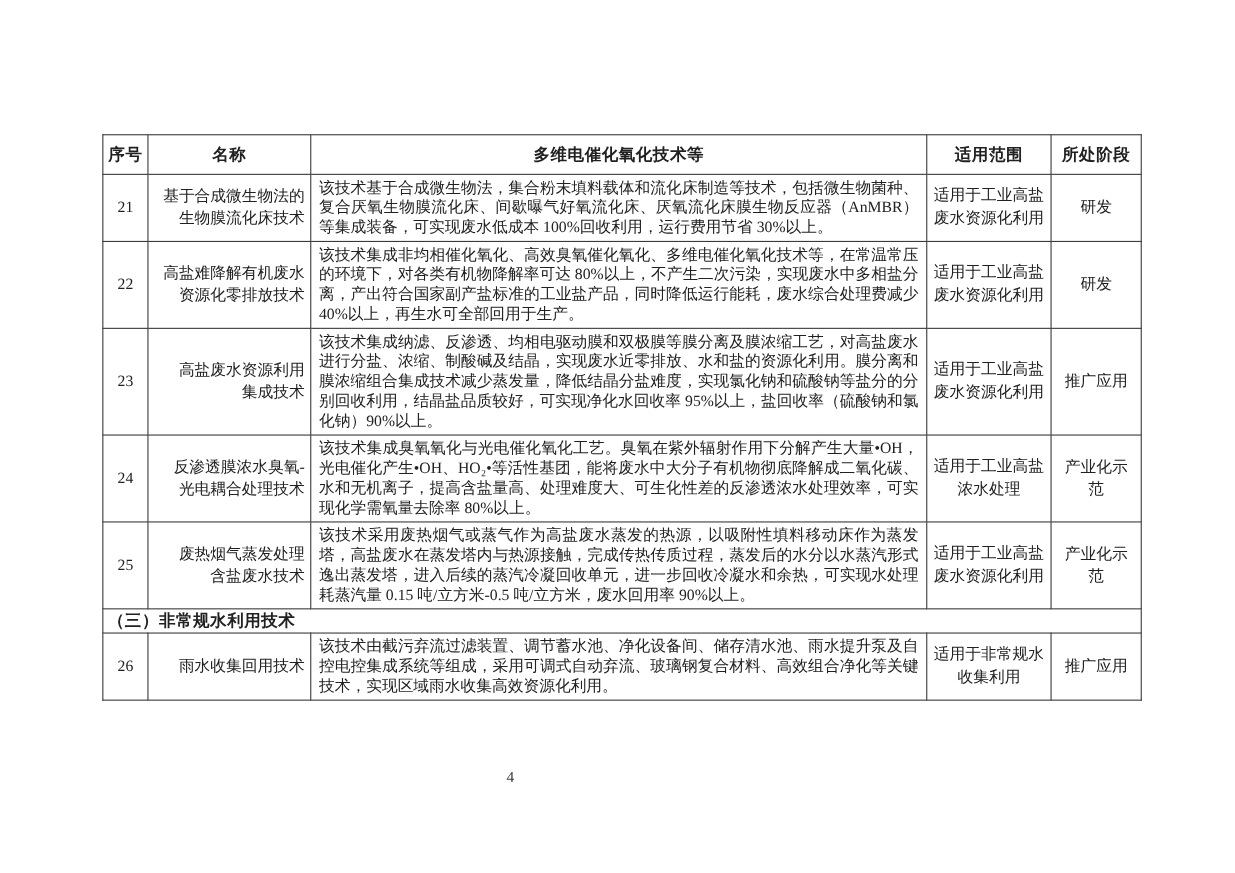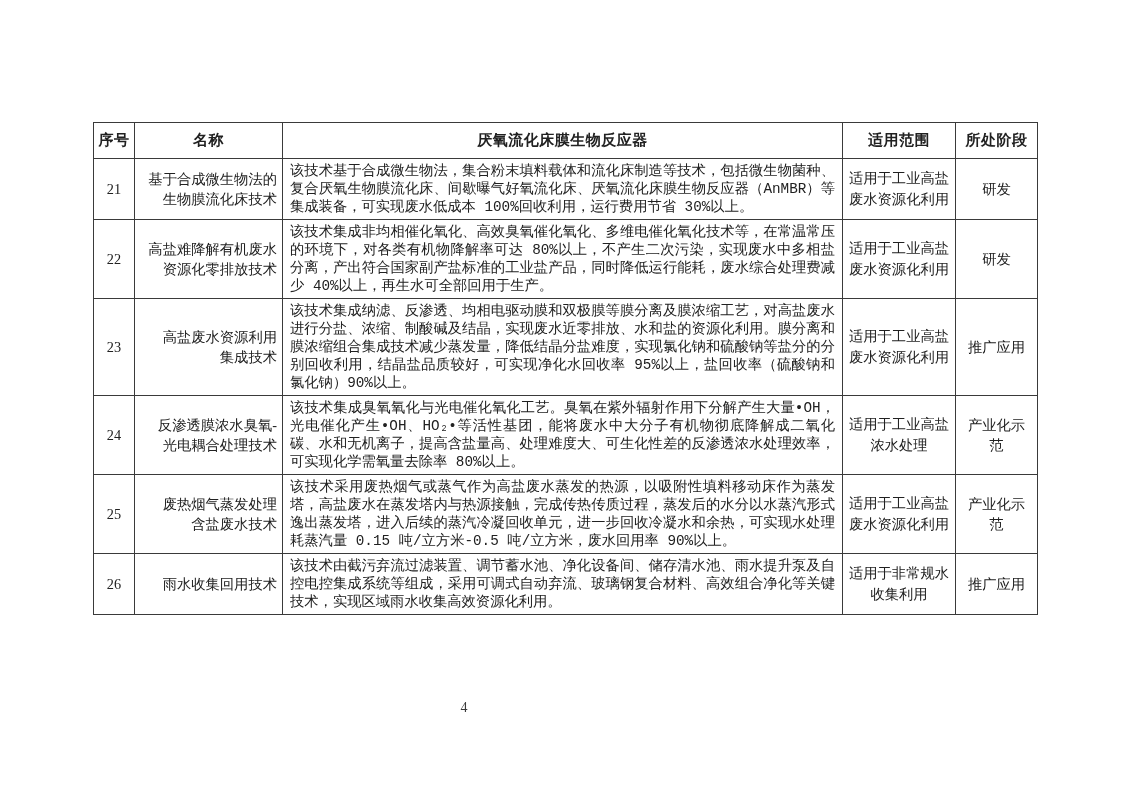--- a/index.html
+++ b/index.html
@@ -52,21 +52,20 @@
     text-align: right;
     white-space: pre-line;
     padding: 3px 5px;
     line-height: 20px;
   }
   td.cell-tech {
     text-align: justify;
     text-justify: inter-ideograph;
     padding: 3px 7px;
     line-height: 18px;
-    font-family: Liberation Mono, monospace;
   }
   td.cell-scope {
     text-align: center;
     white-space: pre-line;
     padding: 3px 2px;
     line-height: 21px;
   }
   td.cell-stage {
     text-align: center;
     padding: 3px 6px;
@@ -99,21 +98,21 @@
       <col style="width:41px">
       <col style="width:148px">
       <col style="width:560px">
       <col style="width:113px">
       <col style="width:82px">
     </colgroup>
     <thead>
       <tr>
         <th>序号</th>
         <th>名称</th>
-        <th>厌氧流化床膜生物反应器</th>
+        <th>多维电催化氧化技术等</th>
         <th>适用范围</th>
         <th>所处阶段</th>
       </tr>
     </thead>
     <tbody>
       <tr>
         <td class="cell-no">21</td>
         <td class="cell-name">基于合成微生物法的
 生物膜流化床技术</td>
         <td class="cell-tech">该技术基于合成微生物法，集合粉末填料载体和流化床制造等技术，包括微生物菌种、复合厌氧生物膜流化床、间歇曝气好氧流化床、厌氧流化床膜生物反应器（AnMBR）等集成装备，可实现废水低成本 100%回收利用，运行费用节省 30%以上。</td>
@@ -151,20 +150,23 @@
       <tr>
         <td class="cell-no">25</td>
         <td class="cell-name">废热烟气蒸发处理
 含盐废水技术</td>
         <td class="cell-tech">该技术采用废热烟气或蒸气作为高盐废水蒸发的热源，以吸附性填料移动床作为蒸发塔，高盐废水在蒸发塔内与热源接触，完成传热传质过程，蒸发后的水分以水蒸汽形式逸出蒸发塔，进入后续的蒸汽冷凝回收单元，进一步回收冷凝水和余热，可实现水处理耗蒸汽量 0.15 吨/立方米-0.5 吨/立方米，废水回用率 90%以上。</td>
         <td class="cell-scope">适用于工业高盐
 废水资源化利用</td>
         <td class="cell-stage">产业化示范</td>
       </tr>
       <tr>
+        <td class="cell-section" colspan="5">（三）非常规水利用技术</td>
+      </tr>
+      <tr>
         <td class="cell-no">26</td>
         <td class="cell-name">雨水收集回用技术</td>
         <td class="cell-tech">该技术由截污弃流过滤装置、调节蓄水池、净化设备间、储存清水池、雨水提升泵及自控电控集成系统等组成，采用可调式自动弃流、玻璃钢复合材料、高效组合净化等关键技术，实现区域雨水收集高效资源化利用。</td>
         <td class="cell-scope">适用于非常规水
 收集利用</td>
         <td class="cell-stage">推广应用</td>
       </tr>
     </tbody>
   </table>
 

